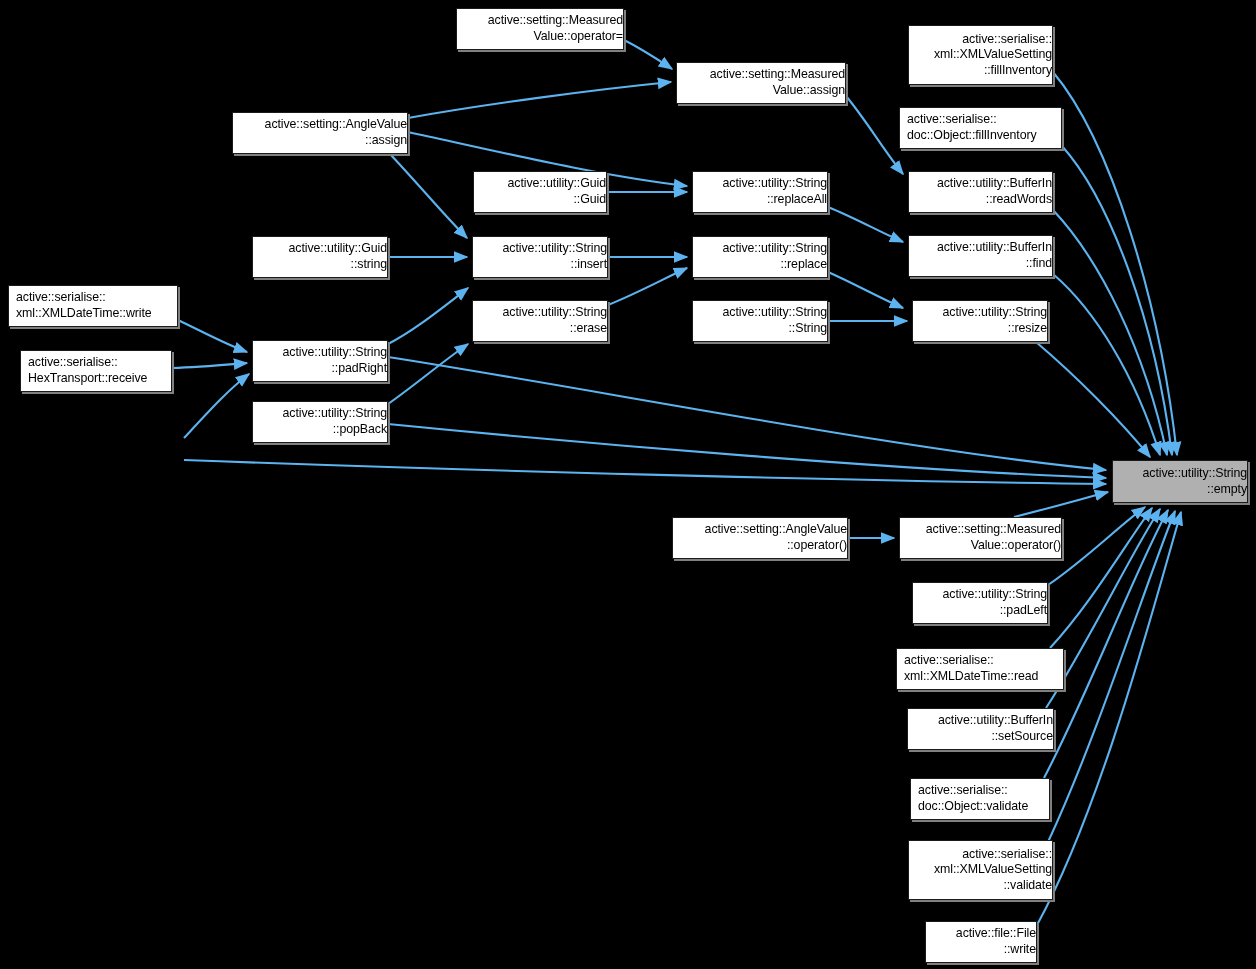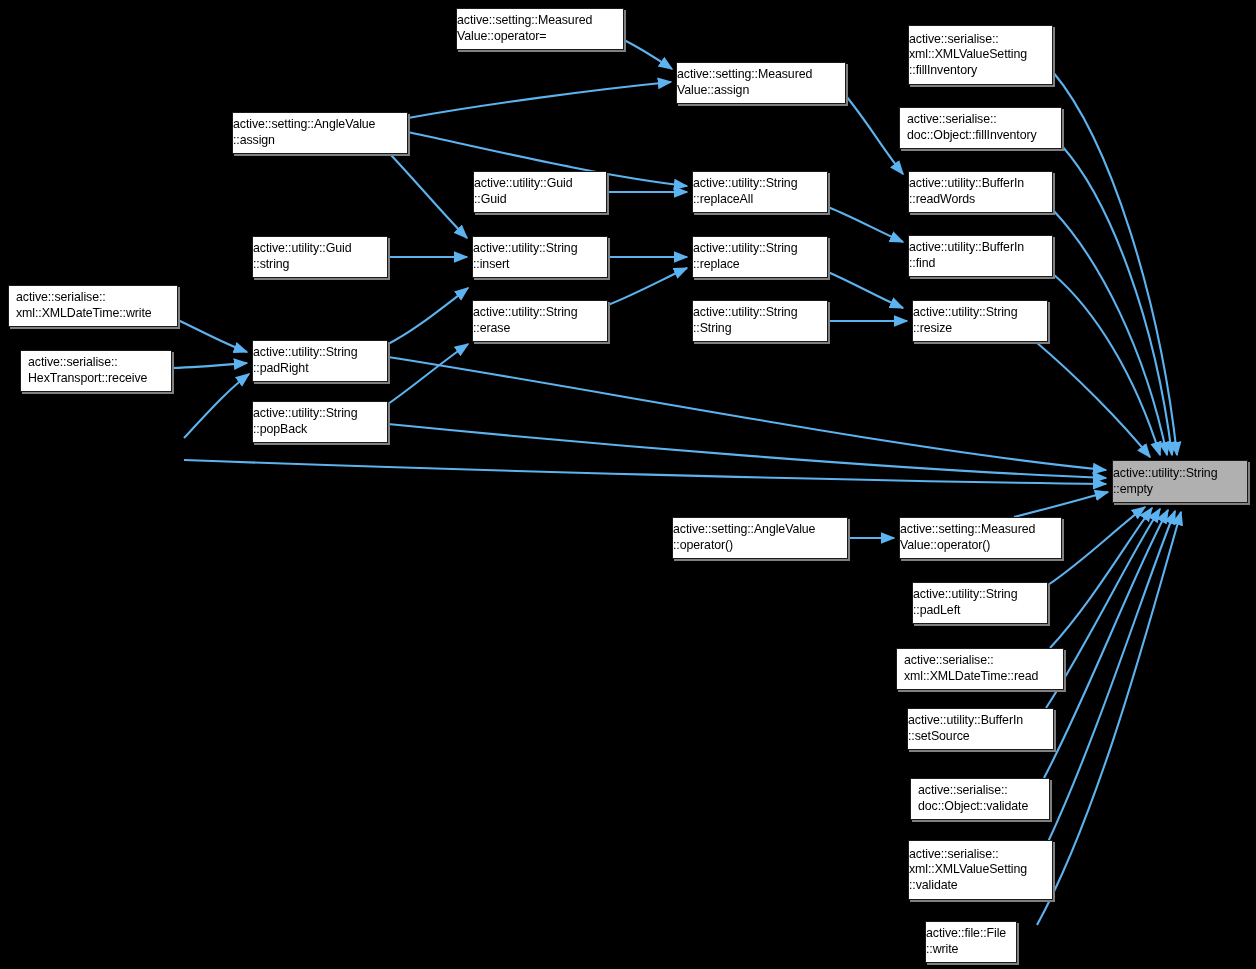--- a/index.html
+++ b/index.html
@@ -2,21 +2,21 @@
 <html><head>
 <meta charset="utf-8">
 <style>
   html,body{margin:0;padding:0;background:#000;}
   #stage{position:relative;width:1256px;height:969px;background:#000;overflow:hidden;
          font-family:"Liberation Sans","DejaVu Sans",sans-serif;}
   #edges{position:absolute;left:0;top:0;width:1256px;height:969px;}
   .node{position:absolute;box-sizing:border-box;background:#ffffff;border:1px solid #1a1a1a;
         box-shadow:2px 2px 0 0 #808080;display:flex;align-items:center;justify-content:center;}
   .node .lbl{display:block;width:100%;color:#000;font-size:12.4px;line-height:15.6px;
-        text-align:left;white-space:pre;letter-spacing:-0.1px;}
+        text-align:right;white-space:pre;letter-spacing:-0.1px;}
   .node.left .lbl{text-align:left;padding-left:7px;}
   .node.target{background:#b0b0b0;}
 </style>
 </head>
 <body>
 
 <div id="stage">
   <svg id="edges" viewBox="0 0 1256 969" xmlns="http://www.w3.org/2000/svg">
       <defs>
         <marker id="ah" viewBox="0 0 10 10" refX="9" refY="5" markerWidth="7" markerHeight="7" orient="auto-start-reverse" markerUnits="strokeWidth">
@@ -160,17 +160,17 @@
     </div>
     <div class="node left" style="left: 910px; top: 778px; width: 140px; height: 42px;">
       <span class="lbl">active::serialise::
 doc::Object::validate</span>
     </div>
     <div class="node" style="left: 908px; top: 840px; width: 145px; height: 60px;">
       <span class="lbl">active::serialise::
 xml::XMLValueSetting
 ::validate</span>
     </div>
-    <div class="node" style="left: 925px; top: 921px; width: 92px; height: 42px;">
+    <div class="node" style="left: 925px; top: 921px; width: 112px; height: 42px;">
       <span class="lbl">active::file::File
 ::write</span>
     </div>
   </div>
 
 </body></html>

